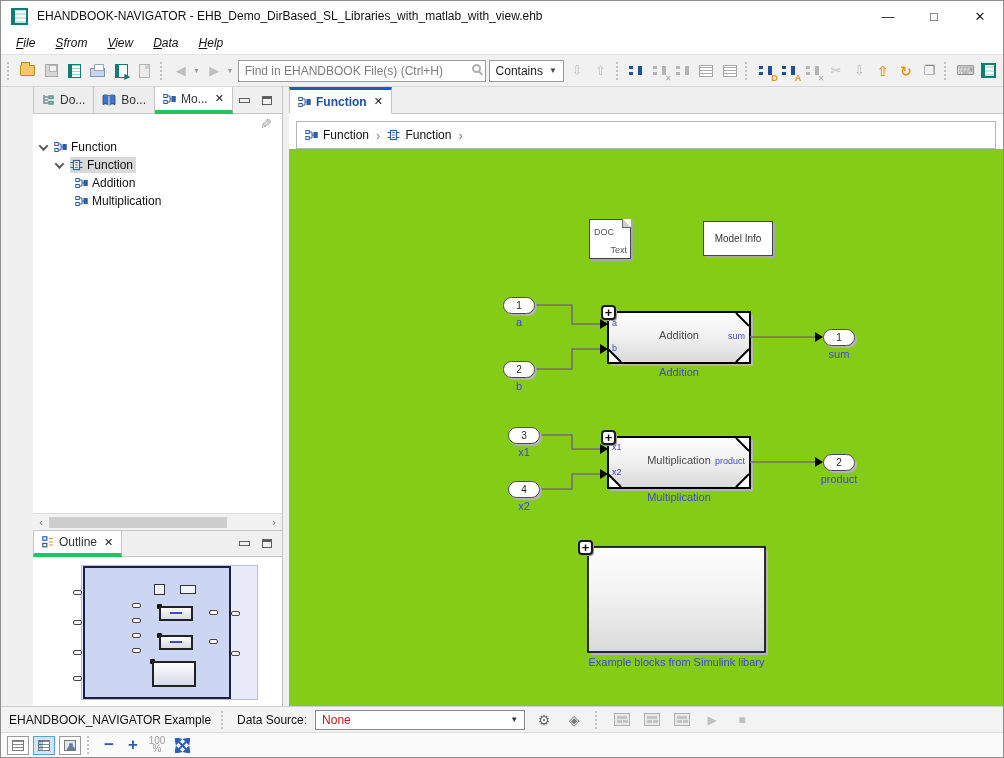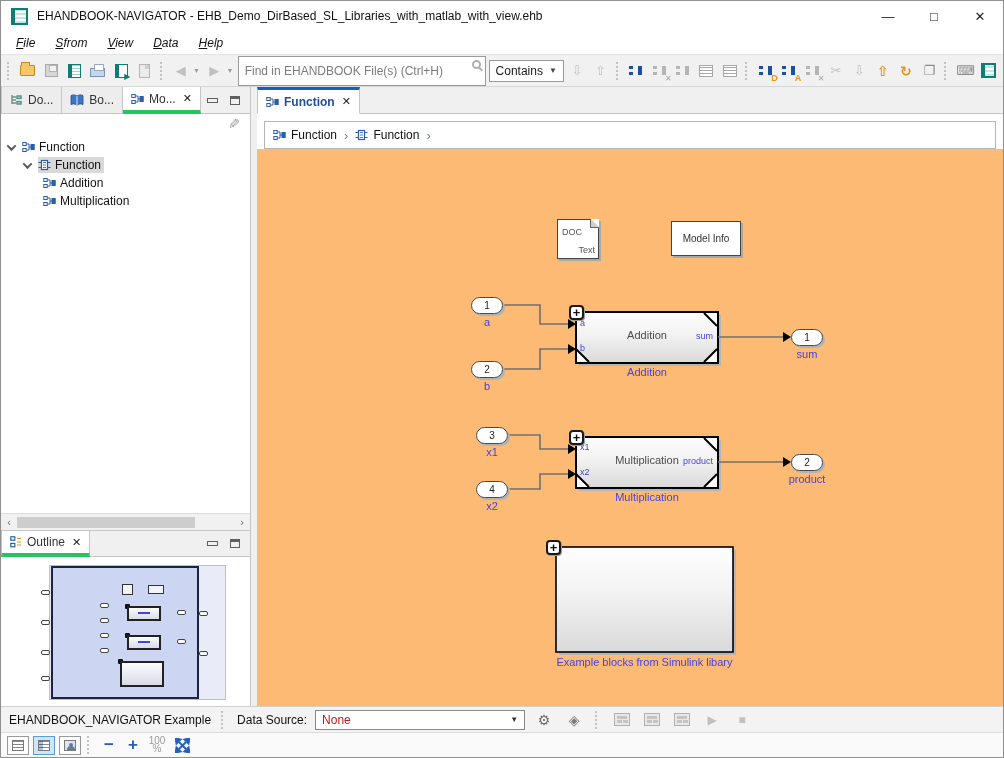--- a/index.html
+++ b/index.html
@@ -42,32 +42,32 @@
   .ic-exp-arrow { position:absolute; right:1px; bottom:2px; font-size:8px; color:#0e7d74; font-weight:bold; }
 
   .mm { position:relative; width:16px; height:14px; --c:#b5b5b5; }
   .mm.on { --c:#1d4f9e; }
   .mm::before { content:""; position:absolute; left:1px; top:2px; width:4px; height:3px; background:var(--c); box-shadow:0 6px 0 var(--c); }
   .mm::after { content:""; position:absolute; right:2px; top:2px; width:4px; height:9px; background:var(--c); }
   .mm .lt { position:absolute; right:-4px; bottom:-5px; font-size:9px; font-weight:bold; color:#e8941a; }
   .mm .lt-x { position:absolute; right:-4px; bottom:-5px; font-size:8px; font-weight:bold; color:#a8a8a8; }
   .li { width:14px; height:12px; border:1px solid #a8a8a8; background:repeating-linear-gradient(0deg,#fff 0 2px,#a8a8a8 2px 3px); }
 
-  .searchbox { position:relative; width:268px; height:30px; }
+  .searchbox { position:relative; width:268px; height:22px; }
   .searchbox input { width:100%; height:100%; border:1px solid #9a9a9a; padding:0 22px 0 6px; font-size:12px; font-family:inherit; color:#222; background:#fff; }
   .searchbox input::placeholder { color:#7c7c7c; }
   .lens { position:absolute; right:5px; top:4px; width:9px; height:9px; border:2px solid #b0b0b0; border-radius:50%; }
   .lens::after { content:""; position:absolute; right:-4px; bottom:-3px; width:5px; height:2px; background:#b0b0b0; transform:rotate(45deg); }
 
   .dropdown { height:22px; border:1px solid #9a9a9a; background:#fff; display:flex; align-items:center; padding:0 6px; gap:6px; }
   .dropdown .dd-caret { font-size:8px; color:#444; }
 
   
   .workspace { flex:1; display:flex; min-height:0; background:#f0f0f0; border-top:1px solid #d6d6d6; }
-  .left-panel { width:250px; display:flex; flex-direction:column; border-right:1px solid #c4c4c4; background:#fff; }
+  .left-panel { width:250px; display:flex; flex-direction:column; border-right:1px solid #c4c4c4; background:#fff;margin-left:32px; }
   .splitter { width:6px; background:#f0f0f0; }
   .main-panel { flex:1; display:flex; flex-direction:column; min-width:0; background:#fff; }
 
   
   .tabbar { height:27px; background:#f0f0f0; border-bottom:1px solid #c6c6c6; display:flex; align-items:stretch; flex:0 0 auto; }
   .tab { display:flex; align-items:center; gap:5px; padding:0 8px; border-right:1px solid #c6c6c6; color:#333; background:#ededed; font-size:12px; white-space:nowrap; }
   .tab.first { border-left:1px solid #c6c6c6; }
   .tab.active { background:#fff; border-bottom:4px solid #22c55e; margin-bottom:-1px; }
   .tab.active-main { background:#fff; border-top:3px solid #1d5bbf; border-bottom:1px solid #fff; margin-bottom:-1px; color:#1d4f9e; font-weight:bold; }
   .tab-close { font-size:11px; font-weight:bold; color:#222; margin-left:2px; }
@@ -101,21 +101,21 @@
   .ol-dot { position:absolute; width:5px; height:5px; background:#111; border-radius:1px; }
   .ol-txt { position:absolute; width:12px; height:2px; background:#4343df; }
 
   
   .crumbwrap { padding:7px 7px 0 7px; background:#fff; flex:0 0 auto; }
   .breadcrumb { height:28px; border:1px solid #b5b5b5; display:flex; align-items:center; gap:7px; padding:0 8px; background:#fff; }
   .crumb { display:flex; align-items:center; gap:5px; color:#111; }
   .crumb-sep { color:#6a87a8; font-size:13px; }
 
   
-  .canvas { flex:1; position:relative; background:#fdba74; overflow:hidden; }
+  .canvas { flex:1; position:relative; background:#84cc16; overflow:hidden; }
   .canvas svg.wires { position:absolute; left:0; top:0; }
   .oval { position:absolute; width:32px; height:17px; background:#fff; border:1px solid #4a4a4a; border-radius:9px; box-shadow:2px 2px 0 #b3b3b3; display:flex; align-items:center; justify-content:center; font-size:10px; color:#222; }
   .oval-lbl { position:absolute; width:60px; text-align:center; font-size:11px; color:#4343df; }
   .plusbtn { position:absolute; width:15px; height:15px; background:#fff; border:2px solid #1a1a1a; border-radius:4px; box-shadow:1px 1px 0 #9a9a9a; display:flex; align-items:center; justify-content:center; font-weight:bold; font-size:13px; line-height:1; color:#111; z-index:3; }
   .blk-name { position:absolute; text-align:center; font-size:11px; color:#4a4a4a; }
   .port-lbl { position:absolute; font-size:9px; color:#4343df; }
   .blk-link { position:absolute; text-align:center; font-size:11px; color:#4343df; }
   .doc-block { position:absolute; left:300px; top:70px; width:42px; height:40px; background:#fff; border:1px solid #444; box-shadow:2px 2px 0 #a8a8a8; font-size:9px; color:#555; }
   .doc-l1 { position:absolute; left:4px; top:7px; }
   .doc-l2 { position:absolute; right:3px; bottom:3px; }

